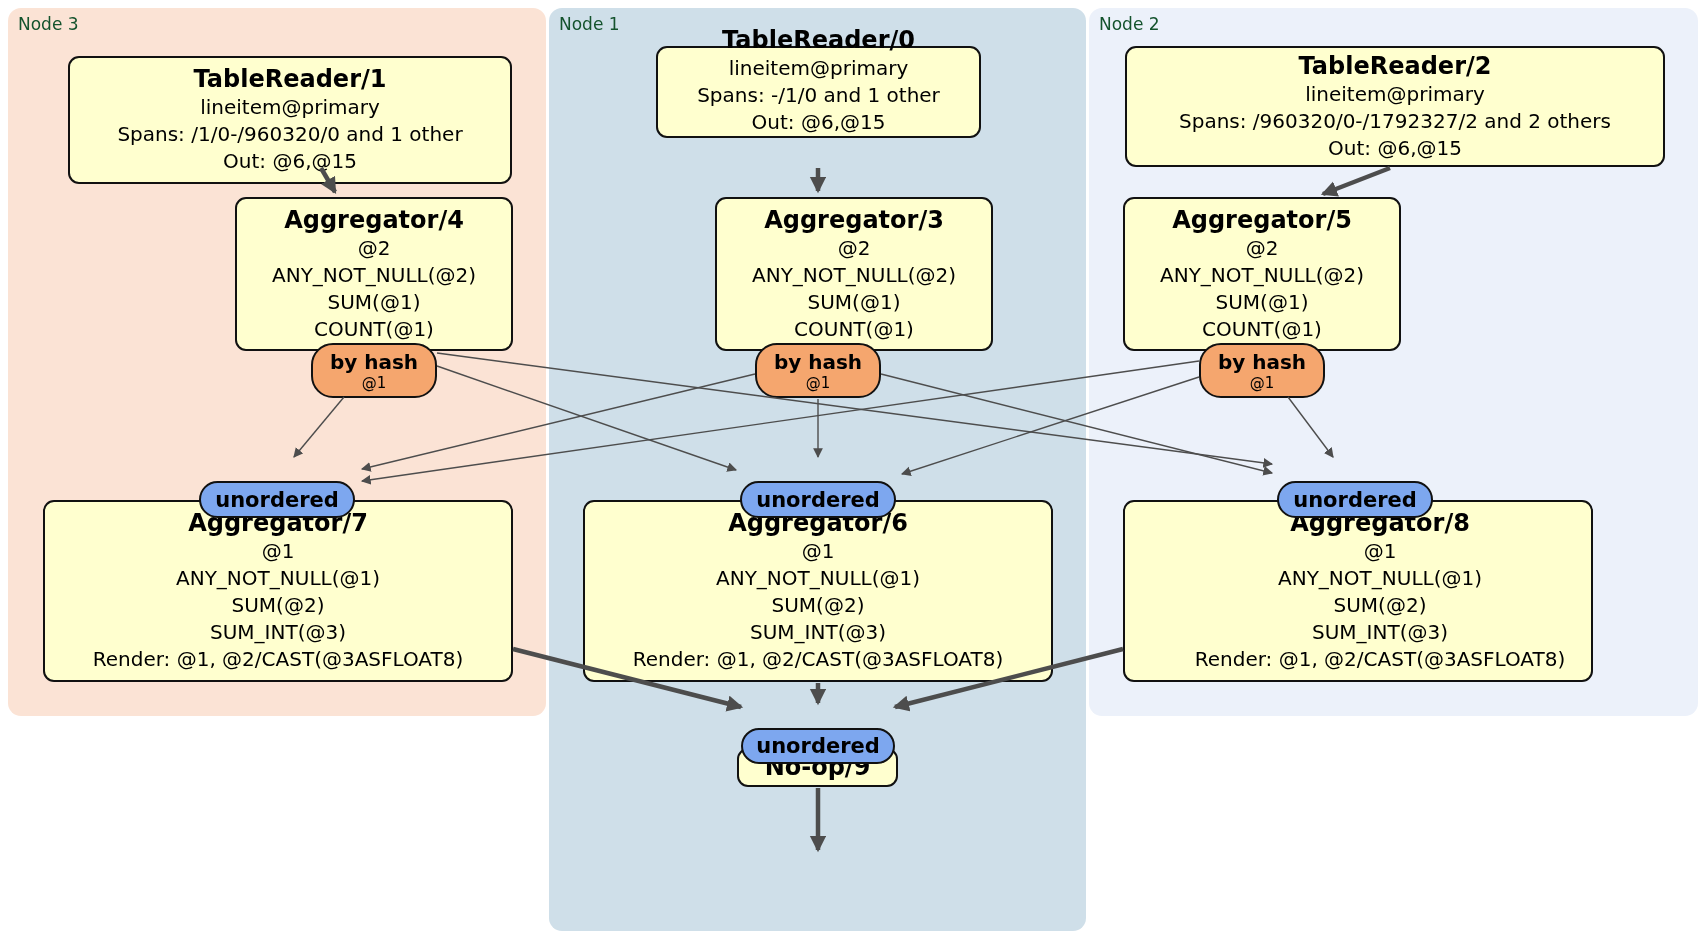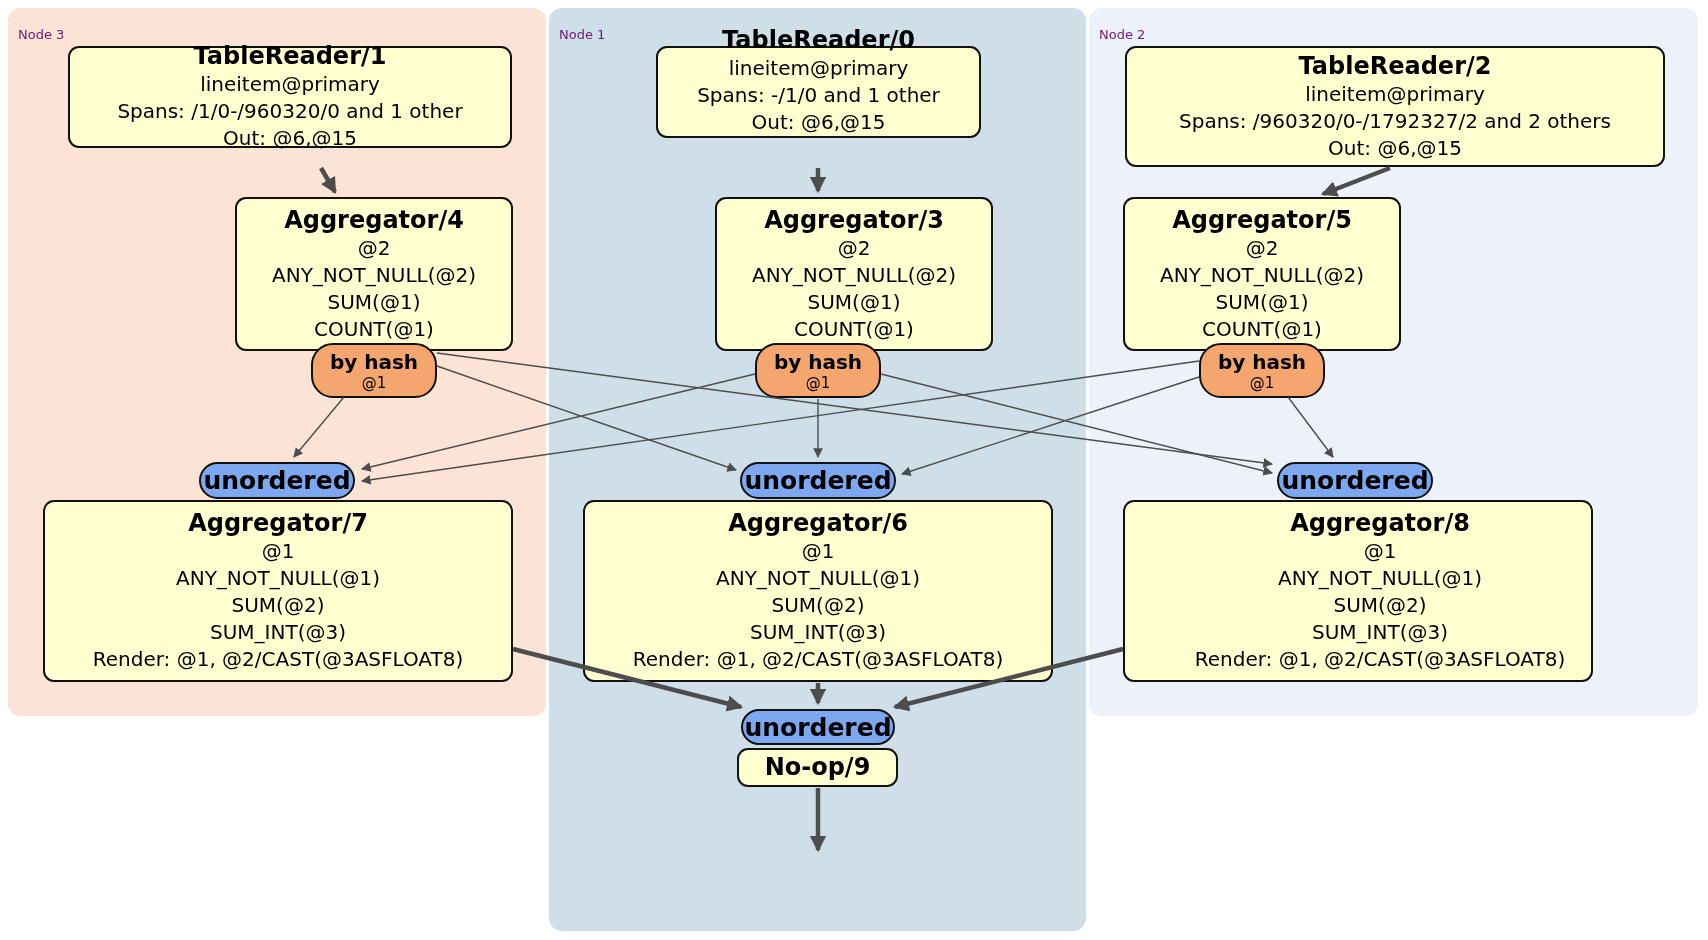--- a/index.html
+++ b/index.html
@@ -5,37 +5,37 @@
   html,body{margin:0;padding:0;background:#ffffff;}
   .canvas{
     position:relative;
     width:1708px;height:940px;
     background:#ffffff;
     font-family:"DejaVu Sans","Liberation Sans",sans-serif;
     color:#000;
     overflow:hidden;
   }
   .region{position:absolute;border-radius:13px;z-index:0;}
-  .region-label{position:absolute;left:10px;top:19px;font-size:13px;color:#701a75;}
+  .region-label{position:absolute;left:10px;top:6px;font-size:17px;color:#14532d;}
   #region-node3{left:8px;top:8px;width:538px;height:708px;background:#fbe3d5;}
   #region-node1{left:549px;top:8px;width:537px;height:923px;background:#cfdfe9;}
   #region-node2{left:1089px;top:8px;width:609px;height:708px;background:#ecf1fa;}
 
   .edges{position:absolute;left:0;top:0;z-index:4;pointer-events:none;}
 
   .pbox{
     position:absolute;z-index:2;box-sizing:border-box;
     background:#ffffcf;border:2px solid #111;border-radius:11px;
     display:flex;flex-direction:column;align-items:center;justify-content:center;
     text-align:center;white-space:nowrap;
   }
   .ptitle{font-weight:bold;font-size:24px;line-height:29px;}
   .pline{font-size:20px;line-height:27px;}
 
-  #tr1{left:68px;top:46px;width:444px;height:102px;}
+  #tr1{left:68px;top:56px;width:444px;height:128px;}
   #tr0{left:656px;top:46px;width:325px;height:92px;justify-content:flex-end;}
   #tr2{left:1125px;top:46px;width:540px;height:121px;}
   #agg4{left:235px;top:197px;width:278px;height:154px;}
   #agg3{left:715px;top:197px;width:278px;height:154px;}
   #agg5{left:1123px;top:197px;width:278px;height:154px;}
   #agg7{left:43px;top:500px;width:470px;height:182px;}
   #agg6{left:583px;top:500px;width:470px;height:182px;}
   #agg8{left:1123px;top:500px;width:470px;height:182px;padding-left:44px;}
   #noop{left:737px;top:748px;width:161px;height:39px;}
   #resp{left:730px;top:857px;width:177px;height:43px;}
@@ -49,21 +49,21 @@
   .router-label{font-weight:bold;font-size:20px;line-height:24px;}
   .router-detail{font-size:15px;line-height:18px;}
   #bh3{left:311px;top:343px;}
   #bh1{left:755px;top:343px;}
   #bh2{left:1199px;top:343px;}
 
   .sync{
     position:absolute;z-index:3;box-sizing:border-box;
     background:#7da7ef;border:2px solid #111;border-radius:19px;
     display:flex;align-items:center;justify-content:center;
-    font-weight:bold;font-size:25px;width:156px;height:37px;
+    font-weight:bold;font-size:21px;width:156px;height:37px;margin-top:19px;
   }
   #u3{left:199px;top:462px;}
   #u1{left:740px;top:462px;}
   #u2{left:1277px;top:462px;}
   #ub{left:741px;top:709px;width:154px;height:36px;}
 </style>
 </head>
 <body>
 
 <div class="canvas">

